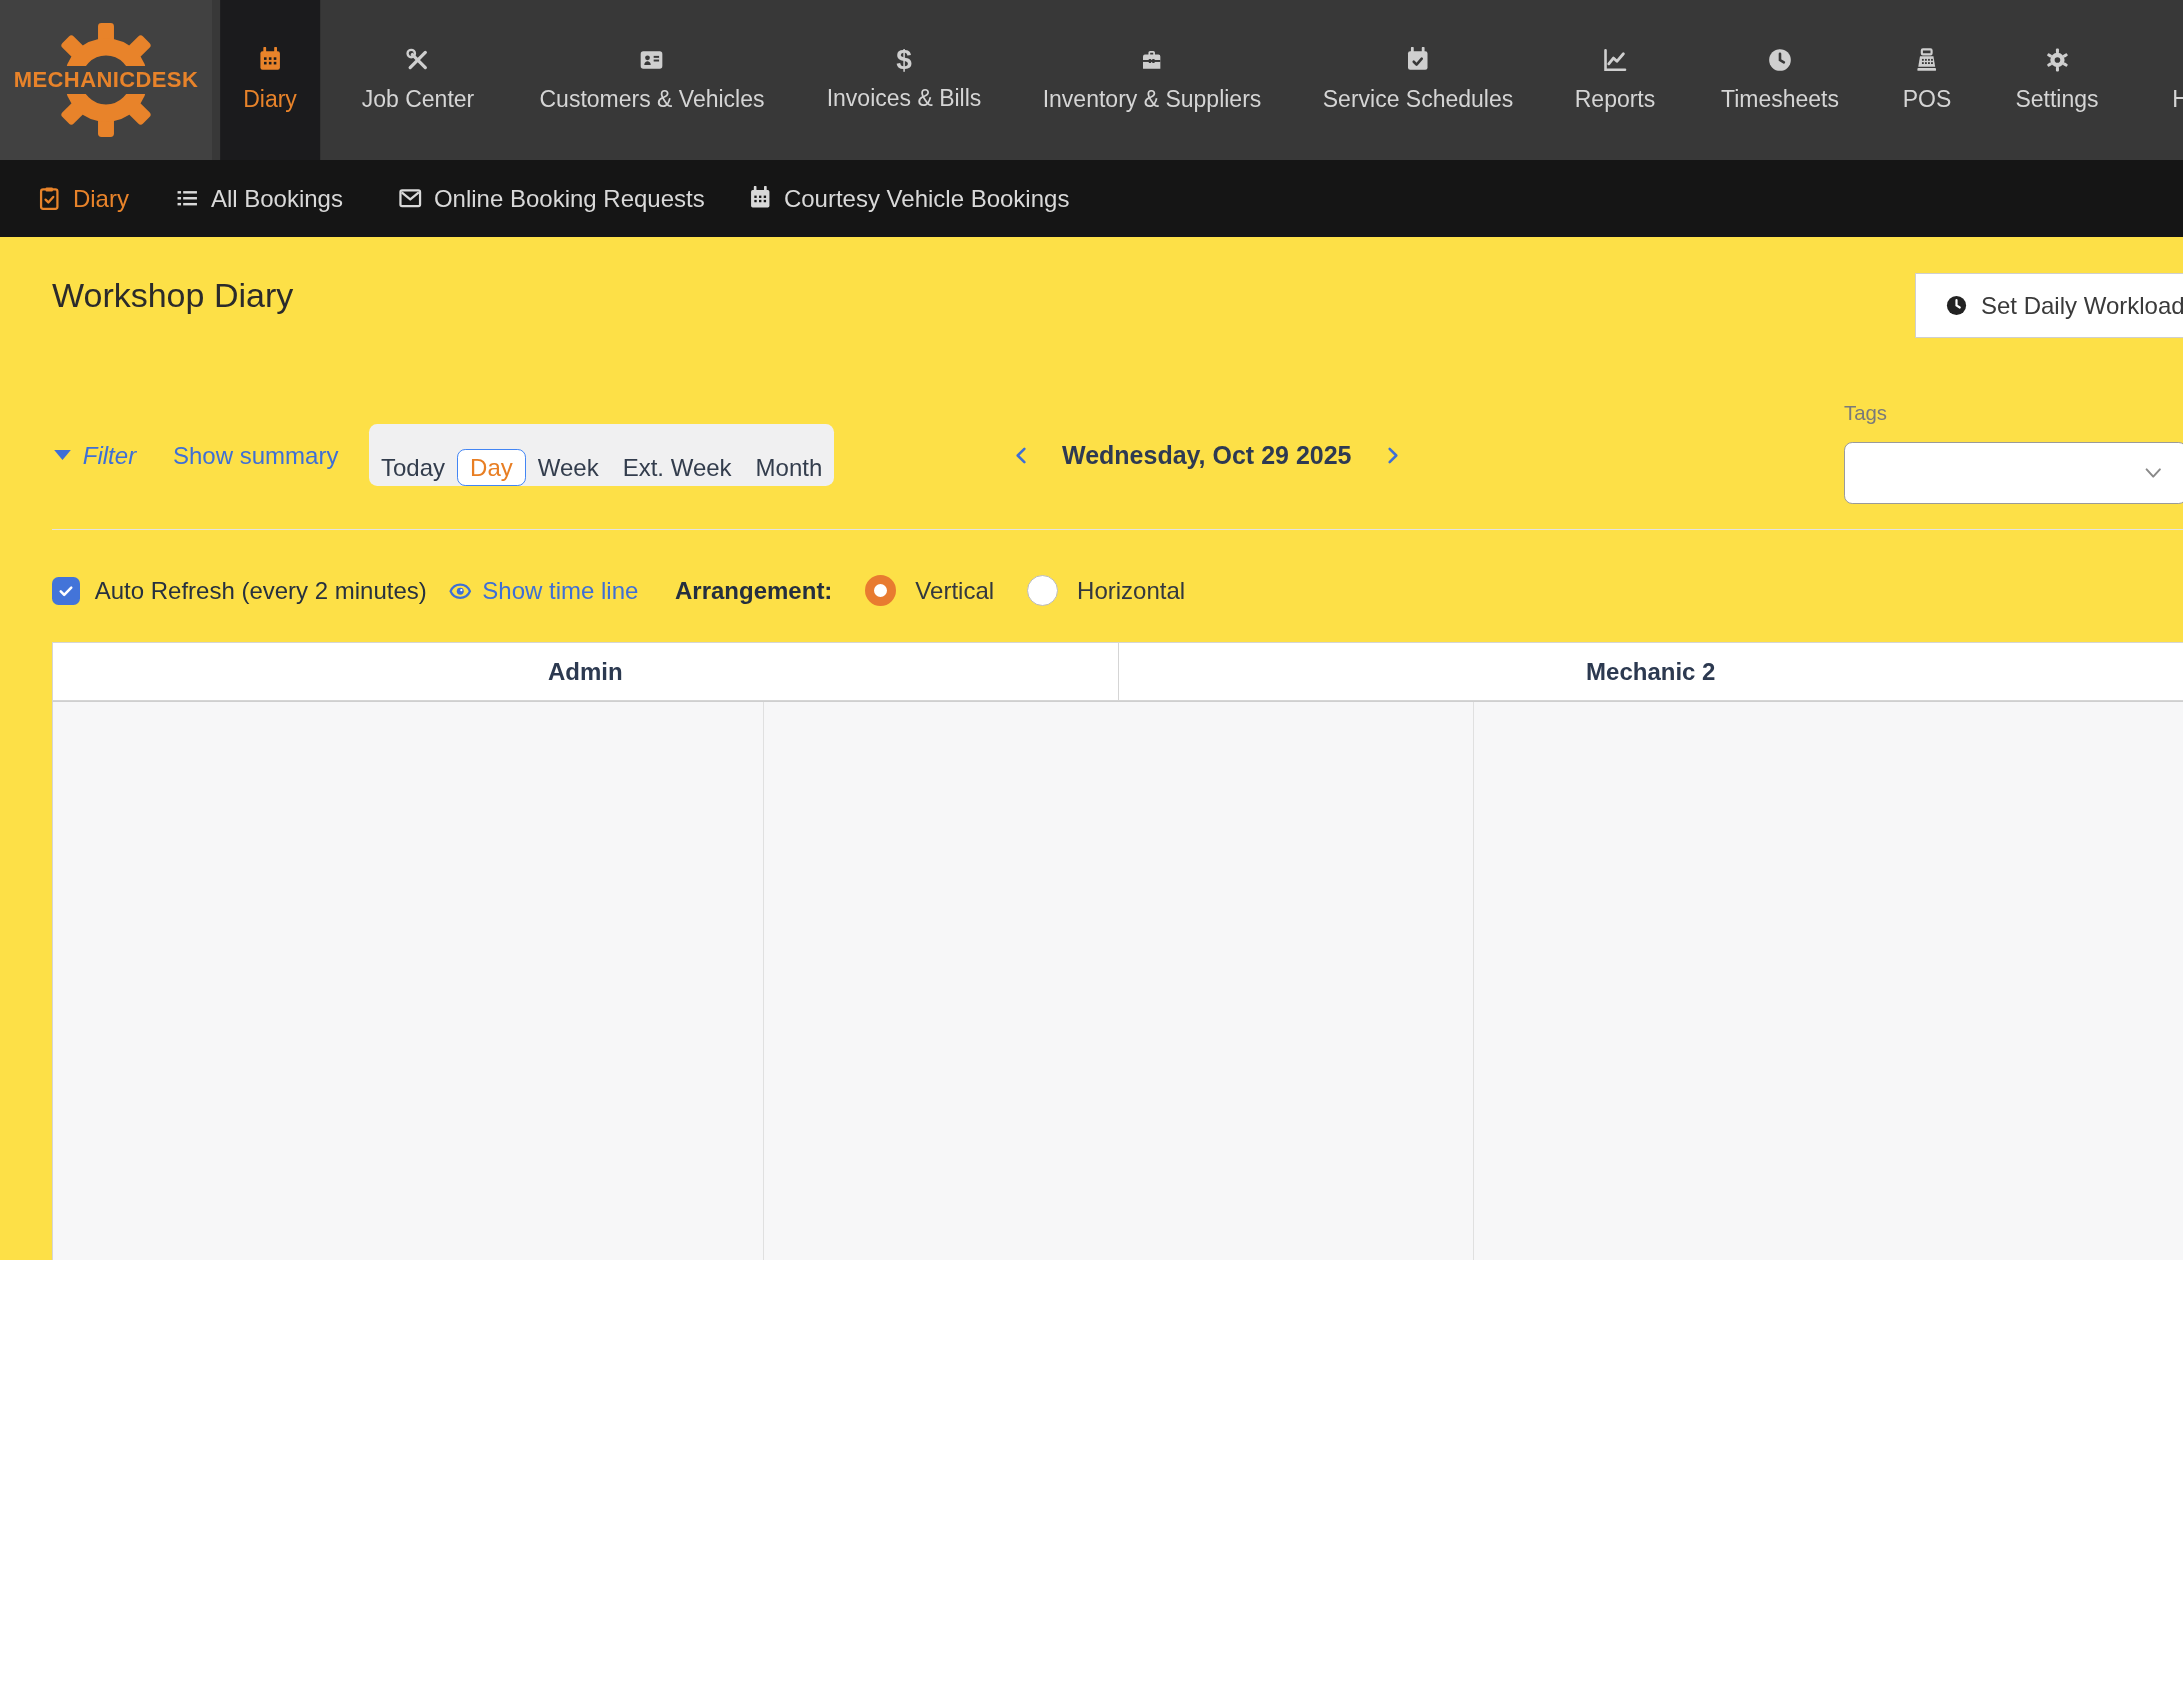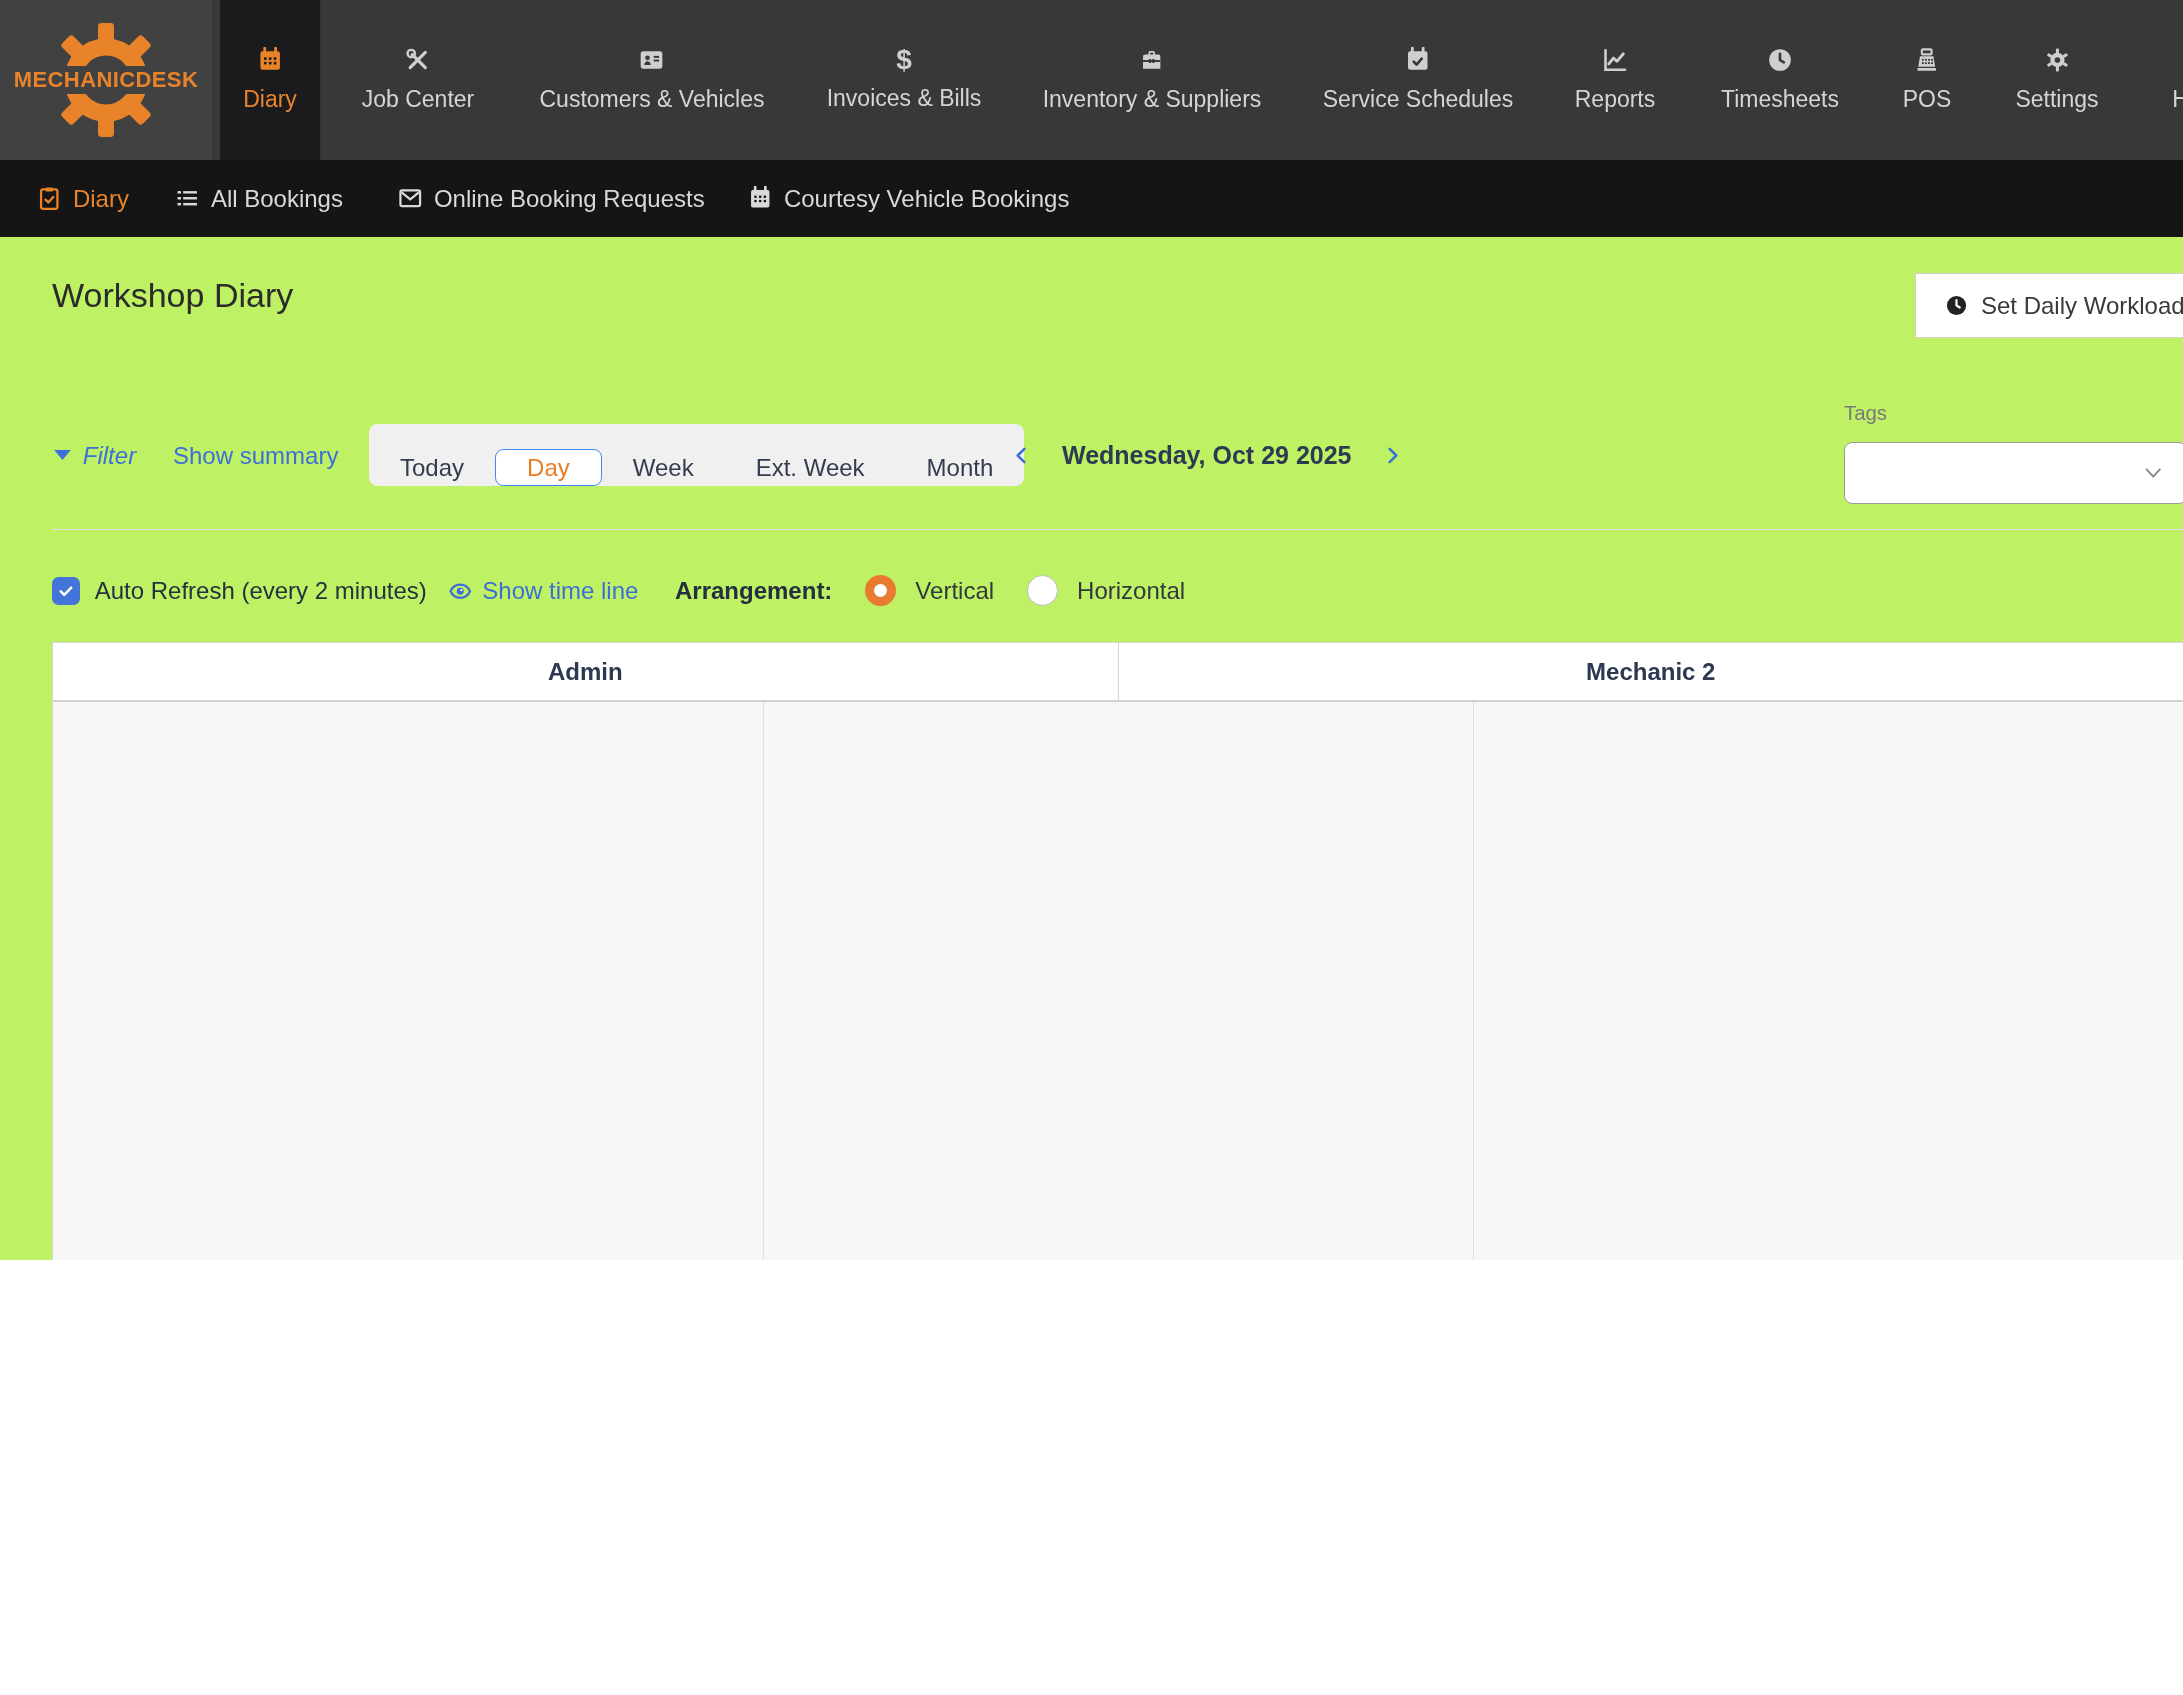--- a/index.html
+++ b/index.html
@@ -1,18 +1,18 @@
 <!DOCTYPE html>
 <html style="font-size:13px"><head>
 <meta charset="utf-8">
 <style>
   * { margin:0; padding:0; box-sizing:border-box; }
   html,body { width:2183px; height:1696px; overflow:hidden; background:#fff;
     font-family:"Liberation Sans","DejaVu Sans",sans-serif; }
-  .screen { position:relative; width:2183px; height:1260px; background:#bef264; overflow:hidden; }
+  .screen { position:relative; width:2183px; height:1260px; background:#fde047; overflow:hidden; }
 
   
   .topnav { position:absolute; left:0; top:0; width:100%; height:160px; background:#383838; }
   .logo-block { position:absolute; left:0; top:0; width:212px; height:160px; background:#414141; }
   .logo-gear { position:absolute; left:50%; top:50%; transform:translate(-50%,-50%); }
   .logo-band { position:absolute; left:0; top:66px; width:100%; height:28px; background:#414141; }
   .logo-text { position:absolute; left:50%; top:80px; transform:translate(-50%,-50%);
     color:#e8832a; font-size:22px; font-weight:700; letter-spacing:0.4px; text-transform:uppercase; white-space:nowrap; }
   .tn { position:absolute; top:0; height:160px; display:flex; flex-direction:column; align-items:center;
     justify-content:center; gap:13px; padding:0 23px; transform:translateX(-50%); color:#cfcfcf; cursor:pointer; white-space:nowrap; }
@@ -35,21 +35,21 @@
     border:0.8px solid #cfcfcf; display:flex; align-items:center; gap:13px; padding:0 29px;
     font-size:24px; color:#3a3a3a; cursor:pointer; white-space:nowrap; }
 
   
   .link-item { position:absolute; display:flex; align-items:center; gap:9.8px;
     color:#3e6fd6; font-size:24px; cursor:pointer; white-space:nowrap; }
   .filter-link { left:52px; top:442px;font-style:italic; }
   .summary-link { left:173px; top:442px; }
   .seg { position:absolute; left:369px; top:424px; height:62px; background:#f0f0f1; border-radius:8.2px;
     display:flex; align-items:stretch; }
-  .seg .opt { display:flex; align-items:center; padding:0 31px; font-size:24px; color:#333d4d;
+  .seg .opt { display:flex; align-items:center; padding:0 12px; font-size:24px; color:#333d4d;
     cursor:pointer; border-radius:8.2px;margin-top:25px; }
   .seg .opt.active { background:#fff; border:1.6px solid #4285f4; color:#e87e23; }
   .date-nav { position:absolute; left:1010px; top:424px; height:62px; display:flex; align-items:center; gap:29px; }
   .date-nav .chev { cursor:pointer; display:flex; align-items:center; }
   .date-text { font-size:25px; font-weight:700; color:#2e3a52; white-space:nowrap; }
   .tags-label { position:absolute; left:1844px; top:402px; font-size:20.4px; color:#7a7a7a; }
   .tags-select { position:absolute; left:1844px; top:442px; width:343px; height:62px; background:#fff;
     border:1.2px solid #9a9a9a; border-radius:8.2px; cursor:pointer; }
   .tags-select .sel-chev { position:absolute; right:21px; top:50%; transform:translateY(-50%); }
 

